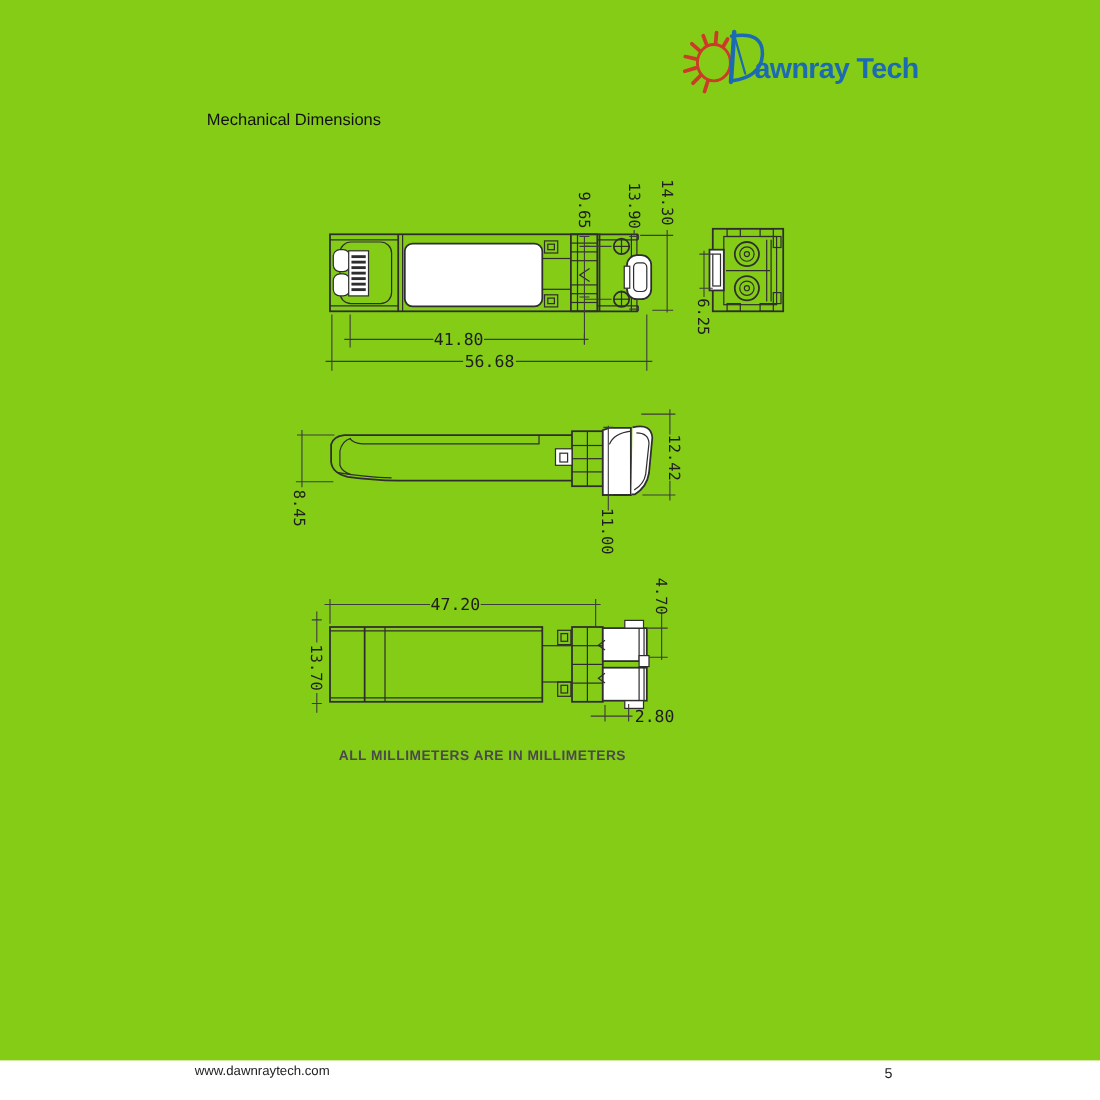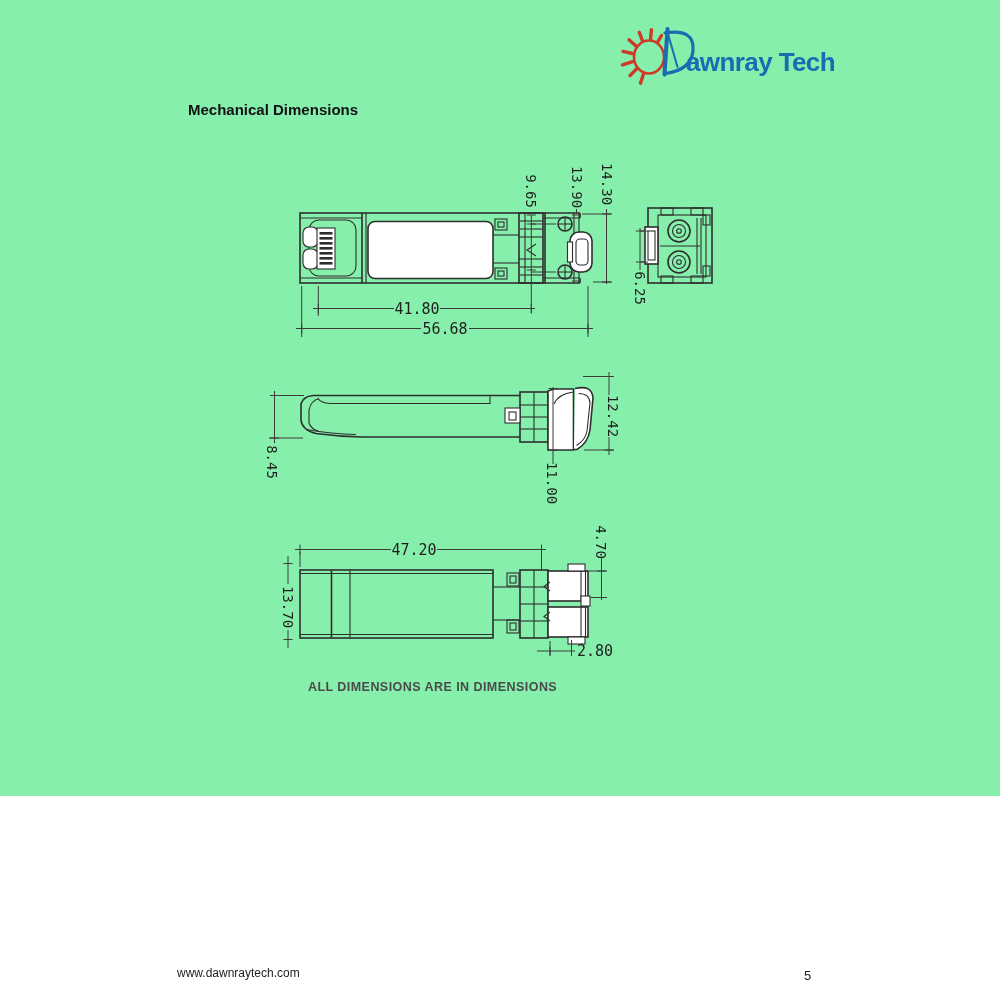--- a/index.html
+++ b/index.html
@@ -1,31 +1,31 @@
 <!DOCTYPE html>
 <html style="--logo-blue: #1b6ab2; --logo-red: #cd3a28; --line: #2e2e2e; --dim-text: #1f1f1f;"><head>
 <meta charset="utf-8">
 <style>
   :root{
     --logo-blue:#1b6ab2; --logo-red:#cd3a28; --line:#2e2e2e; --dim-text:#1f1f1f;
   }
   *{margin:0;padding:0;box-sizing:border-box}
   html,body{width:1000px;height:1000px;background:#fff;overflow:hidden;
     font-family:"Liberation Sans",sans-serif}
-  .page{position:relative;width:1000px;height:796px;background:#86efac}
+  .page{position:relative;width:1000px;height:964px;background:#84cc16}
 
   .logo{position:absolute;left:615px;top:14px;width:245px;height:80px}
   .logo svg{display:block}
   .rays{stroke:var(--logo-red);stroke-width:3.4;fill:none;stroke-linecap:round}
   .sun-circle{stroke:var(--logo-red);stroke-width:2.6;fill:none}
   .dstroke{stroke:var(--logo-blue);fill:none;stroke-linecap:round}
   .logo-text{font-family:"Liberation Sans",sans-serif;font-weight:700;
     font-size:26px;letter-spacing:-0.6px;fill:var(--logo-blue)}
 
-  .heading{position:absolute;left:188px;top:101px;font-size:15px;font-weight:700;color:#111}
+  .heading{position:absolute;left:188px;top:101px;font-size:15px;font-weight:400;color:#111}
 
   .drawing{position:absolute;left:250px;top:140px;width:490px;height:560px}
   .part, .part line, .part rect, .part path, .part circle, .part ellipse{
     stroke:var(--line);fill:none;stroke-width:1.6}
   .part .thin, .part .thin line, .part .thin rect, .part .thin path{stroke-width:1.1}
   .fillw{fill:#fff !important}
   .dark{fill:var(--line) !important;stroke:none !important}
   .dim, .dim path{stroke:#3c3c3c;stroke-width:1;fill:none}
   .dim-label{font-family:"DejaVu Sans Mono",monospace;font-size:14px;
     fill:var(--dim-text);stroke:none}
@@ -229,18 +229,18 @@
         <path d="M288,556 V584 M288,630 V648 M283.5,563.5 H292.5 M283.5,639.5 H292.5"></path>
         <path d="M550,641 V656 M571.5,640 V656 M537,651 H575 M550,646.5 V655.5 M571.5,646.5 V655.5"></path>
       </g>
       <text class="dim-label big" x="414" y="549.5" text-anchor="middle" dy="0.35em">47.20</text>
       <text class="dim-label" x="601" y="542" text-anchor="middle" dy="0.35em" transform="rotate(90 601 542)">4.70</text>
       <text class="dim-label" x="288" y="607" text-anchor="middle" dy="0.35em" transform="rotate(90 288 607)">13.70</text>
       <text class="dim-label big" x="577" y="651" text-anchor="start" dy="0.35em">2.80</text>
     </svg>
   </div>
 
-  <div class="caption">ALL DIMENSIONS ARE IN DIMENSIONS</div>
+  <div class="caption">ALL MILLIMETERS ARE IN MILLIMETERS</div>
 
   <div class="footer-url">www.dawnraytech.com</div>
   <div class="page-num">5</div>
 
 </div>
 
 </body></html>

